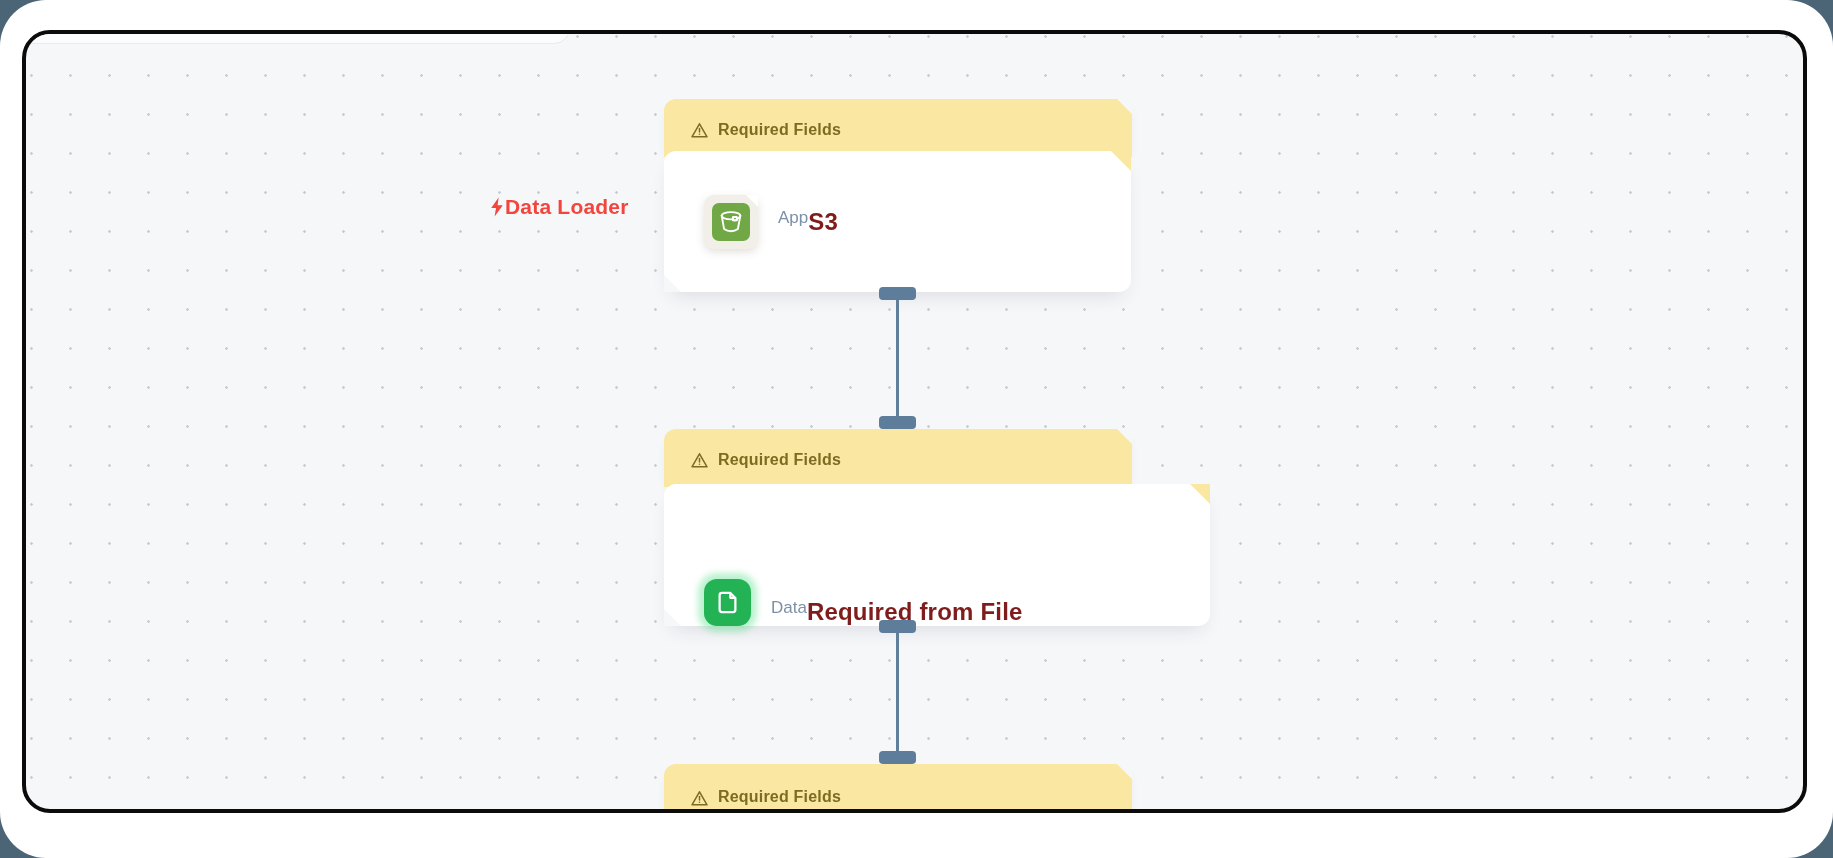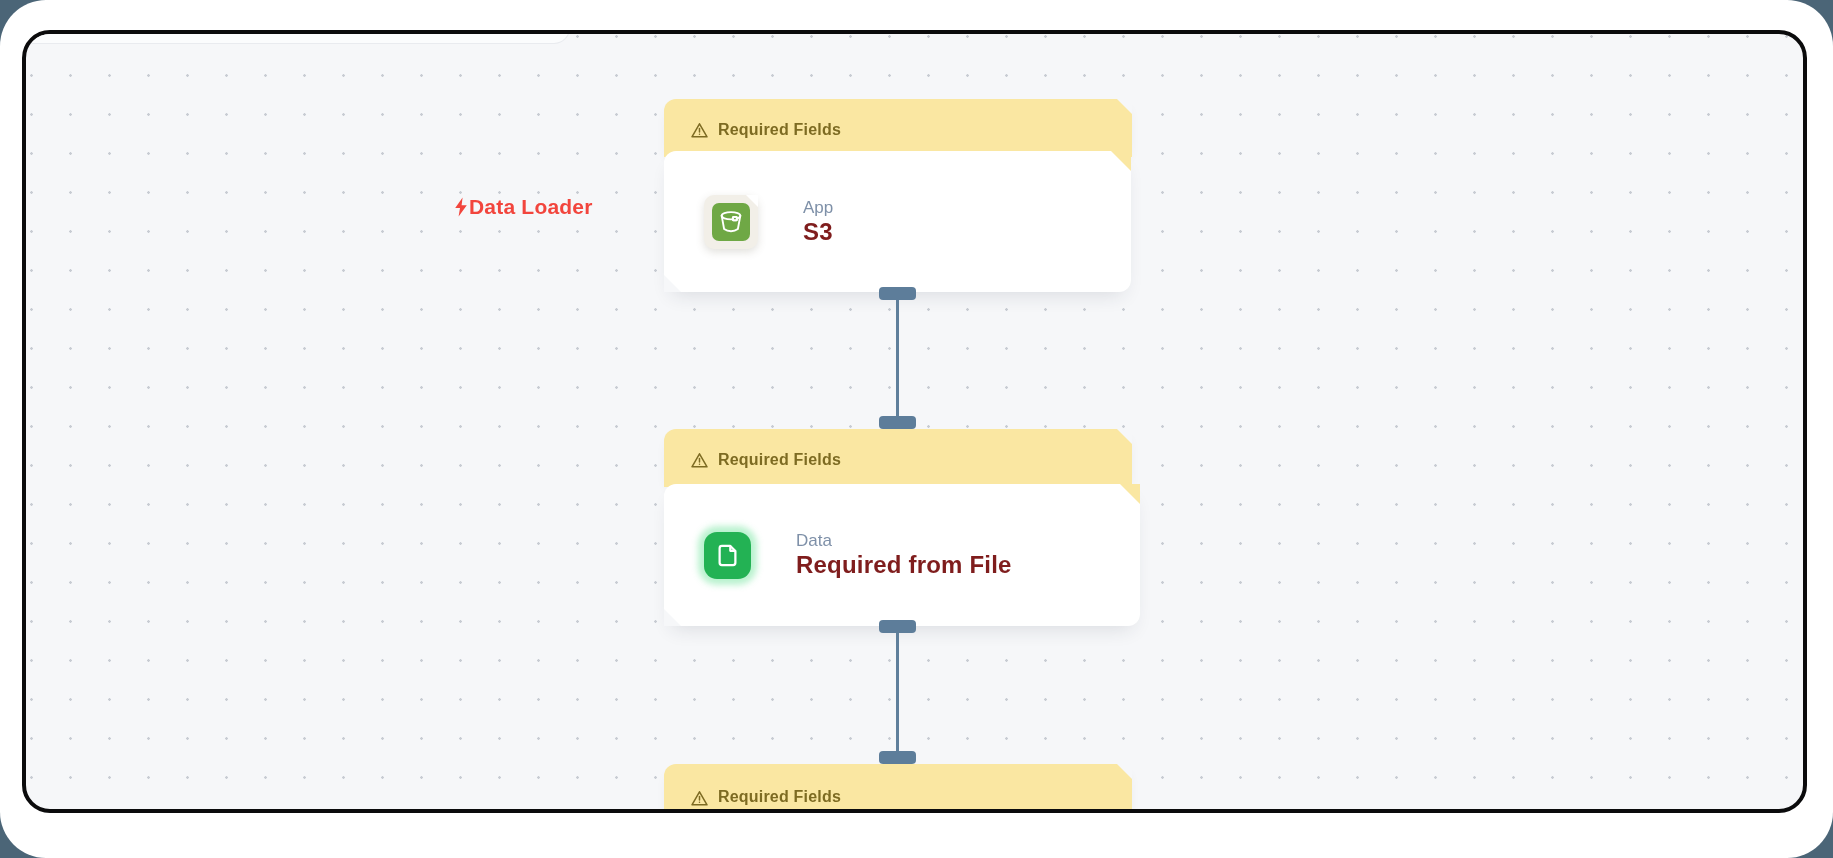--- a/index.html
+++ b/index.html
@@ -60,21 +60,21 @@
     border-radius: 12px;
     box-shadow: 0 10px 20px -8px rgba(35,45,65,.14);
     display: flex; align-items: center;
     padding-left: 40px;
   }
   .cut-tr { position: absolute; top: 0; right: 0; width: 0; height: 0;
     border-top: 20px solid #fae7a2; border-left: 20px solid transparent; }
   .cut-bl { position: absolute; bottom: 0; left: 0; width: 0; height: 0;
     border-bottom: 17px solid #f6f7f9; border-right: 17px solid transparent; }
 
-  .card-text { margin-left: 45px; display: flex; flex-direction: column; }
+  .card-text { margin-left: 20px; display: flex; flex-direction: row; }
   .card-category { color: #7e90a8; font-size: 17px; font-weight: 500; }
   .card-title { color: #7f1d1d; font-size: 24px; font-weight: bold; letter-spacing: .2px; }
 
   
   .icon-tile {
     position: relative; width: 54px; height: 54px;
     background: #f2efe8; border-radius: 10px;
     display: flex; align-items: center; justify-content: center;
     box-shadow: 0 3px 8px rgba(90,85,60,.18);
   }
@@ -109,21 +109,21 @@
   .bolt-svg { width: 14px; height: 20px; display: block; }
 </style>
 </head>
 <body>
 
 <div class="window">
   <div class="canvas">
 
     <div class="topleft-panel"></div>
 
-    <div class="edge-label" style="left:428px; top:161px;">
+    <div class="edge-label" style="left:464px; top:161px;">
       <span>
         <svg class="bolt-svg" viewBox="0 0 14 20">
           <path d="M8.6 0.5 L1.2 11 H6.0 L4.6 19.5 L12.8 8.2 H7.6 Z" fill="#f2453d"></path>
         </svg>
       </span>
       <span>Data Loader</span>
     </div>
 
     <div class="node">
       <div class="banner" style="left:638px; top:65px; width:468px; height:58px;">
@@ -167,21 +167,21 @@
         <span>
           <svg class="warn-svg" viewBox="0 0 24 24" fill="none" stroke="#7d6b22" stroke-width="1.9" stroke-linejoin="round" stroke-linecap="round">
             <path d="M12 3.5 L21.5 20 H2.5 Z"></path>
             <line x1="12" y1="9.5" x2="12" y2="14"></line>
             <line x1="12" y1="16.6" x2="12" y2="16.8"></line>
           </svg>
         </span>
         <span class="banner-label">Required Fields</span>
         <div class="banner-cut"></div>
       </div>
-      <div class="card" style="left:638px; top:450px; width:476px; height:142px;">
+      <div class="card" style="left:638px; top:450px; width:546px; height:142px;align-items:flex-end;">
         <div class="file-icon">
           <svg viewBox="0 0 24 24" fill="none" stroke="#ffffff" stroke-width="2" stroke-linejoin="round" stroke-linecap="round">
             <path d="M7 3.5 h7.5 L19 8 v10.5 a2 2 0 0 1 -2 2 H7 a2 2 0 0 1 -2 -2 v-13 a2 2 0 0 1 2 -2 Z"></path>
             <path d="M14.5 3.8 v4 h4"></path>
           </svg>
         </div>
         <div class="card-text">
           <span class="card-category">Data</span>
           <span class="card-title">Required from File</span>
         </div>

